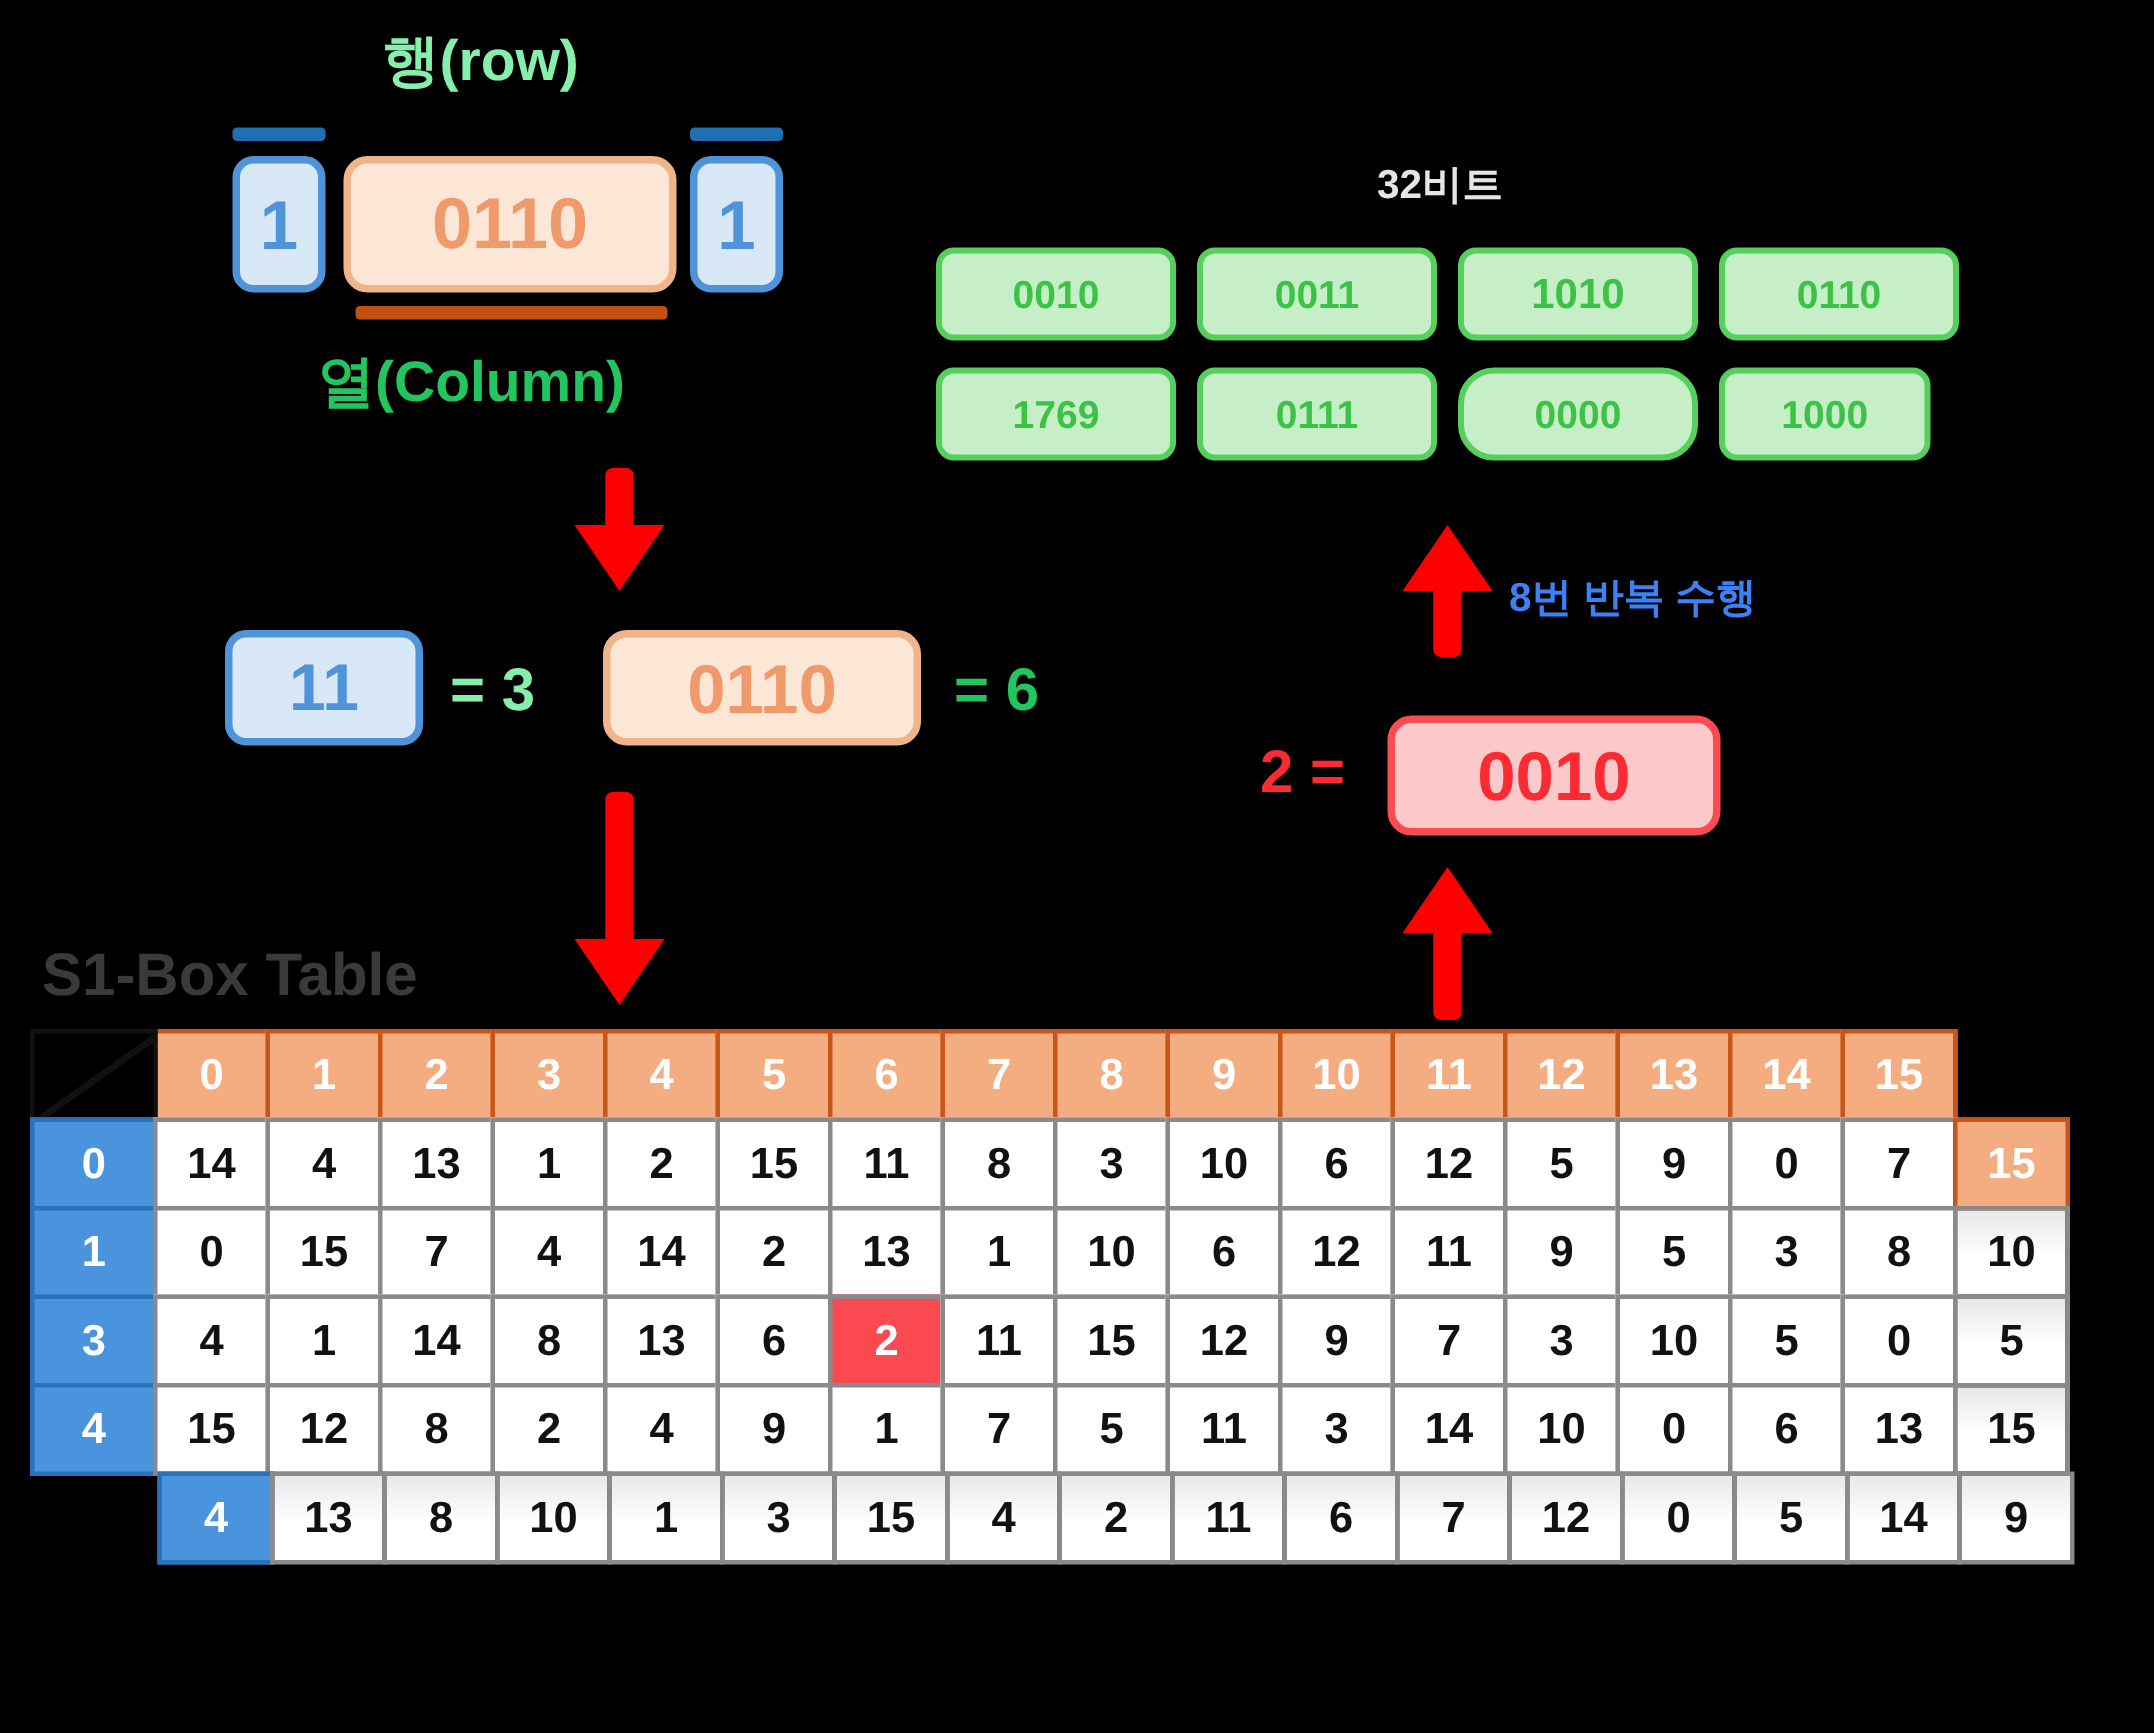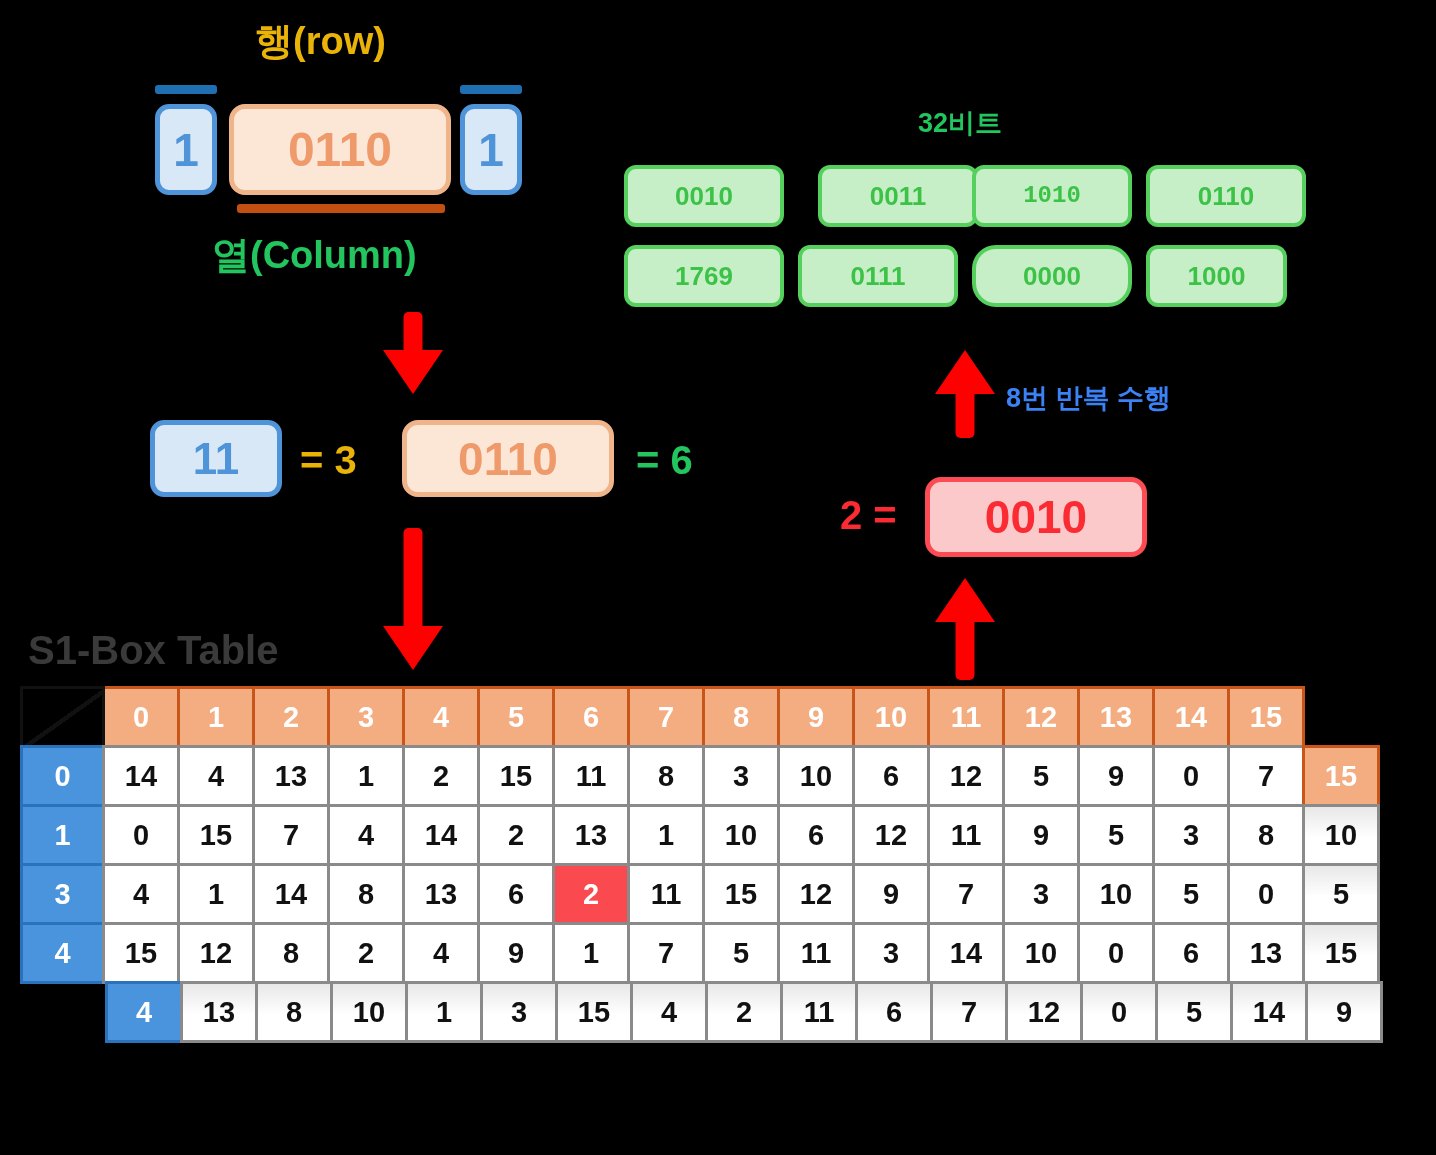--- a/index.html
+++ b/index.html
@@ -27,23 +27,23 @@
   .chip-red{
     background:#fbc9ca;border:5px solid #fc4b52;border-radius:16px;color:#fb2b33;
   }
 
   
   .bar-blue{background:#1f6fb2;border-radius:3px;}
   .bar-orange{background:#c25010;border-radius:3px;}
 
   
   .lbl{font-weight:bold;white-space:nowrap;line-height:1;}
-  .lbl-blue{color:#eab308;text-align:center;}
+  .lbl-blue{color:#86efac;text-align:center;}
   .lbl-orange{color:#22c55e;}
-  .lbl-green{color:#22c55e;}
+  .lbl-green{color:#e5e5e5;}
   .lbl-red{color:#3b82f6;}
   .lbl-gray{color:#3a3a3a;}
 
   
   .arrow{position:absolute;}
   .arrow .shaft{position:absolute;background:#ff0000;left:50%;transform:translateX(-50%);}
   .arrow .head{position:absolute;width:0;height:0;left:50%;transform:translateX(-50%);}
   .arrow.down .head{border-left:30px solid transparent;border-right:30px solid transparent;border-top:44px solid #ff0000;bottom:0;}
   .arrow.down .shaft{top:0;border-radius:5px 5px 0 0;}
   .arrow.up .head{border-left:30px solid transparent;border-right:30px solid transparent;border-bottom:44px solid #ff0000;top:0;}
@@ -83,22 +83,22 @@
 
 <div class="abs chip chip-blue" style="left:460px;top:104px;width:62px;height:91px;font-size:46px;">1</div>
 
 <div class="abs bar-orange" style="left:237px;top:204px;width:208px;height:9px;"></div>
 
 <div class="abs lbl lbl-orange" style="left:212px;top:236px;font-size:38px;">열(Column)</div>
 
 <div class="abs lbl lbl-green" style="left:918px;top:110px;font-size:27px;">32비트</div>
 
 <div class="abs chip chip-green" style="left:624px;top:165px;width:160px;height:62px;font-size:26px;">0010</div>
-<div class="abs chip chip-green" style="left:798px;top:165px;width:160px;height:62px;font-size:26px;margin-left:20px;">0011</div>
-<div class="abs chip chip-green" style="left:972px;top:165px;width:160px;height:62px;font-size:24px;font-family:Liberation Mono, monospace;">1010</div>
+<div class="abs chip chip-green" style="left:798px;top:165px;width:160px;height:62px;font-size:26px;">0011</div>
+<div class="abs chip chip-green" style="left:972px;top:165px;width:160px;height:62px;font-size:28px;">1010</div>
 <div class="abs chip chip-green" style="left:1146px;top:165px;width:160px;height:62px;font-size:26px;">0110</div>
 
 <div class="abs chip chip-green" style="left:624px;top:245px;width:160px;height:62px;font-size:26px;">1769</div>
 <div class="abs chip chip-green" style="left:798px;top:245px;width:160px;height:62px;font-size:26px;">0111</div>
 <div class="abs chip chip-green" style="left:972px;top:245px;width:160px;height:62px;font-size:26px;border-radius:24px;">0000</div>
 <div class="abs chip chip-green" style="left:1146px;top:245px;width:141px;height:62px;font-size:26px;">1000</div>
 
 <div class="arrow down" style="left:383px;top:312px;width:60px;height:82px;">
   <div class="shaft" style="width:19px;height:42px;"></div>
   <div class="head"></div>

